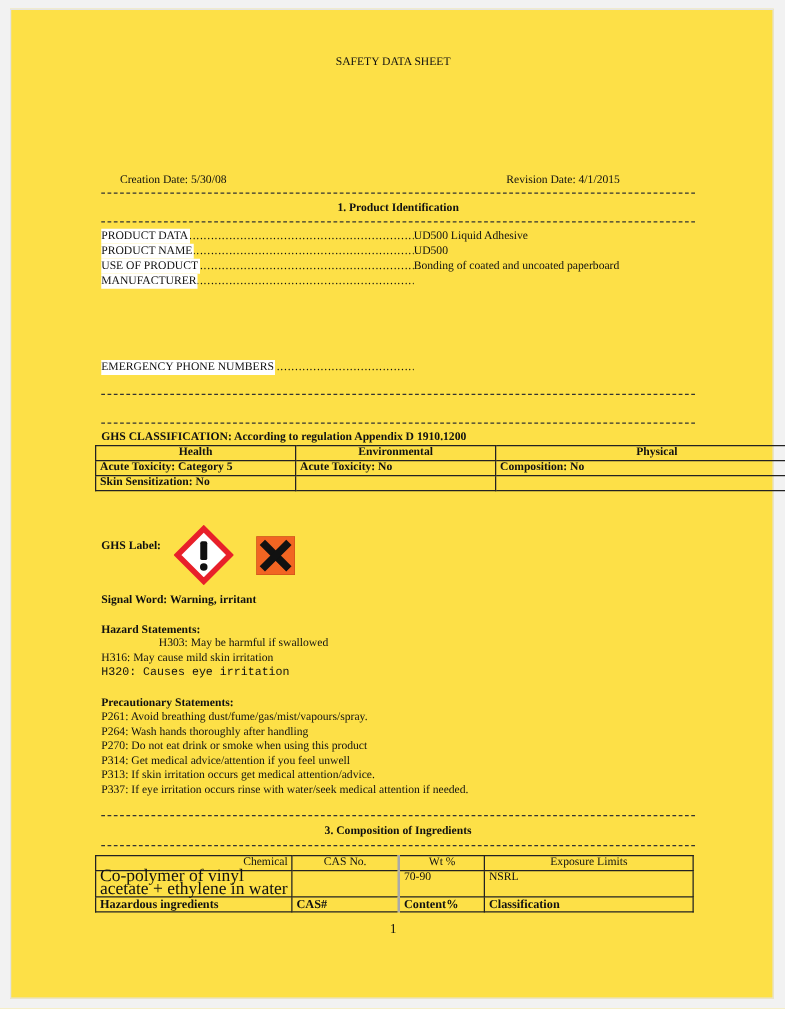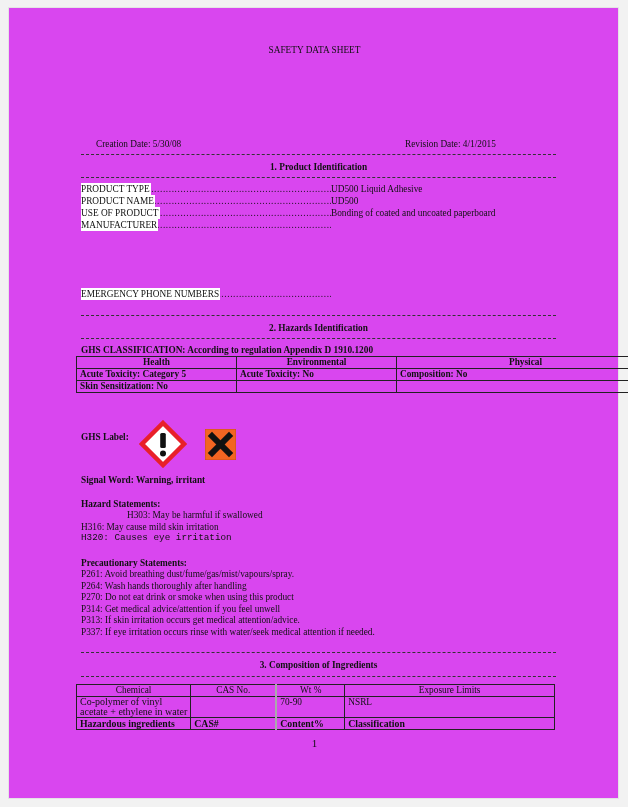--- a/index.html
+++ b/index.html
@@ -8,21 +8,21 @@
     background: #f2f2f2;
     position: relative;
     overflow: hidden;
     font-family: "Liberation Serif", "DejaVu Serif", serif;
     color: #111;
   }
   .page {
     position: absolute;
     left: 8px; top: 7px;
     width: 611px; height: 792px;
-    background: #d946ef;
+    background: #fde047;
     border: 1px solid #e4e4e4;
     box-sizing: border-box;
   }
   .abs { position: absolute; }
   .t { font-size: 9.3px; line-height: 12px; white-space: nowrap; }
   .b { font-weight: bold; }
   .center { text-align: center; }
   .dash {
     position: absolute; left: 72px; width: 475px; height: 0;
     border-top: 1px dashed #333;
@@ -36,39 +36,39 @@
     border: 1px solid #222;
     font-size: 9.3px; line-height: 11px;
     padding: 0 3px; vertical-align: top;
     white-space: nowrap;
   }
   .ghs td { height: 11px; font-weight: bold; }
   .ghs .hdr td { text-align: center; }
   .ing td { height: 11px; }
   .ing .hdr td { text-align: center; }
   .ing .hz td { font-weight: bold; font-size: 9.8px; }
-  .ing td.small { font-size: 10px; line-height: 10px; }
+  .ing td.small { font-size: 14px; line-height: 10px; }
 </style>
 </head>
 <body>
 
 <div class="page">
 
   <div class="abs t center" style="left:0;width:611px;top:36px;">SAFETY DATA SHEET</div>
 
   <div class="abs t" style="left:87px;top:130px;">Creation Date: 5/30/08</div>
   <div class="abs t" style="left:396px;top:130px;">Revision Date: 4/1/2015</div>
 
   <div class="dash" style="top:146px;"></div>
   <div class="abs t b center" style="left:72px;width:475px;top:153px;">1.  Product Identification</div>
   <div class="dash" style="top:169px;"></div>
 
   <div class="leader-row" style="top:175px;">
     <span class="dots">......................................................................................................................................</span>
-    <span class="lbl">PRODUCT TYPE</span>
+    <span class="lbl">PRODUCT DATA</span>
     <span class="val">UD500 Liquid Adhesive</span>
   </div>
   <div class="leader-row" style="top:187px;">
     <span class="dots">......................................................................................................................................</span>
     <span class="lbl">PRODUCT NAME</span>
     <span class="val">UD500</span>
   </div>
   <div class="leader-row" style="top:199px;">
     <span class="dots">......................................................................................................................................</span>
     <span class="lbl">USE OF PRODUCT</span>
@@ -80,21 +80,20 @@
     <span class="val"></span>
   </div>
 
   <div class="leader-row" style="top:280px;">
     <span class="dots" style="width:250px;">......................................................................................................................................</span>
     <span class="lbl">EMERGENCY PHONE NUMBERS</span>
     <span class="val"></span>
   </div>
 
   <div class="dash" style="top:307px;"></div>
-  <div class="abs t b center" style="left:72px;width:475px;top:314px;">2.  Hazards Identification</div>
   <div class="dash" style="top:330px;"></div>
 
   <div class="abs t b" style="left:72px;top:336px;">GHS CLASSIFICATION: According to regulation Appendix D 1910.1200</div>
 
   <table class="ghs" style="left:67px;top:348px;width:579px;">
     <tbody>
         <tr class="hdr">
       <td style="width:153px;">Health</td>
       <td style="width:153px;">Environmental</td>
       <td>Physical</td>
@@ -141,21 +140,21 @@
   <div class="abs t" style="left:72px;top:606px;">P313: If skin irritation occurs get medical attention/advice.</div>
   <div class="abs t" style="left:72px;top:618px;">P337: If eye irritation occurs rinse with water/seek medical attention if needed.</div>
 
   <div class="dash" style="top:644px;"></div>
   <div class="abs t b center" style="left:72px;width:475px;top:651px;">3.  Composition of Ingredients</div>
   <div class="dash" style="top:668px;"></div>
 
   <table class="ing" style="left:67px;top:676px;width:479px;">
     <tbody>
         <tr class="hdr">
-      <td style="width:101px;">Chemical</td>
+      <td style="width:101px;text-align:right;">Chemical</td>
       <td style="width:78px;">CAS No.</td>
       <td style="width:61px;border-left:2px solid #aaa;">Wt %</td>
       <td>Exposure Limits</td>
     </tr>
     <tr>
       <td class="small">
         <div>Co-polymer of vinyl</div>
         <div>acetate + ethylene in water</div>
       </td>
       <td></td>

